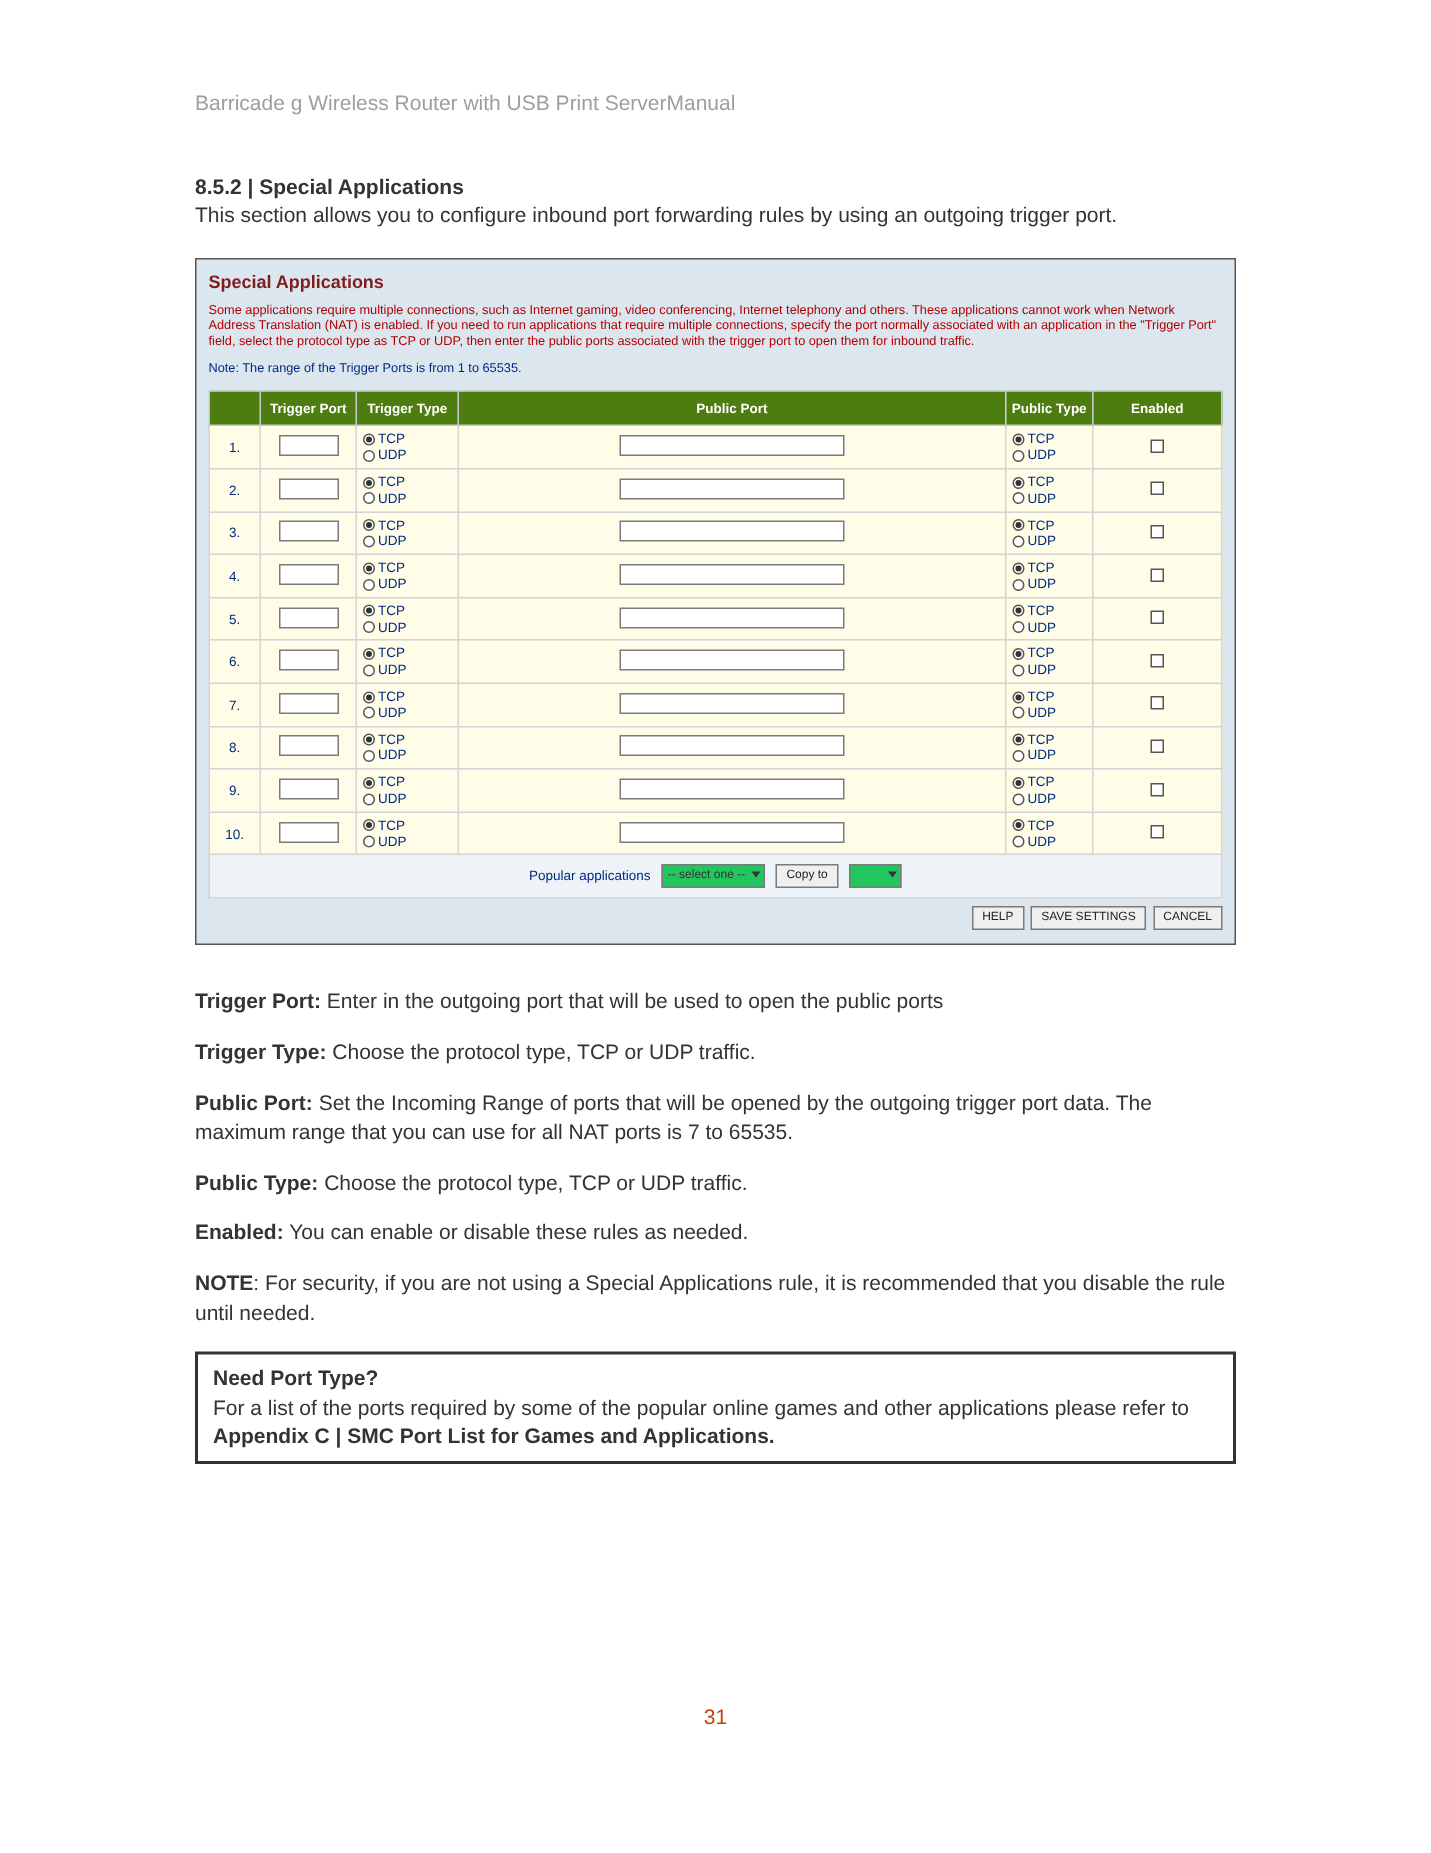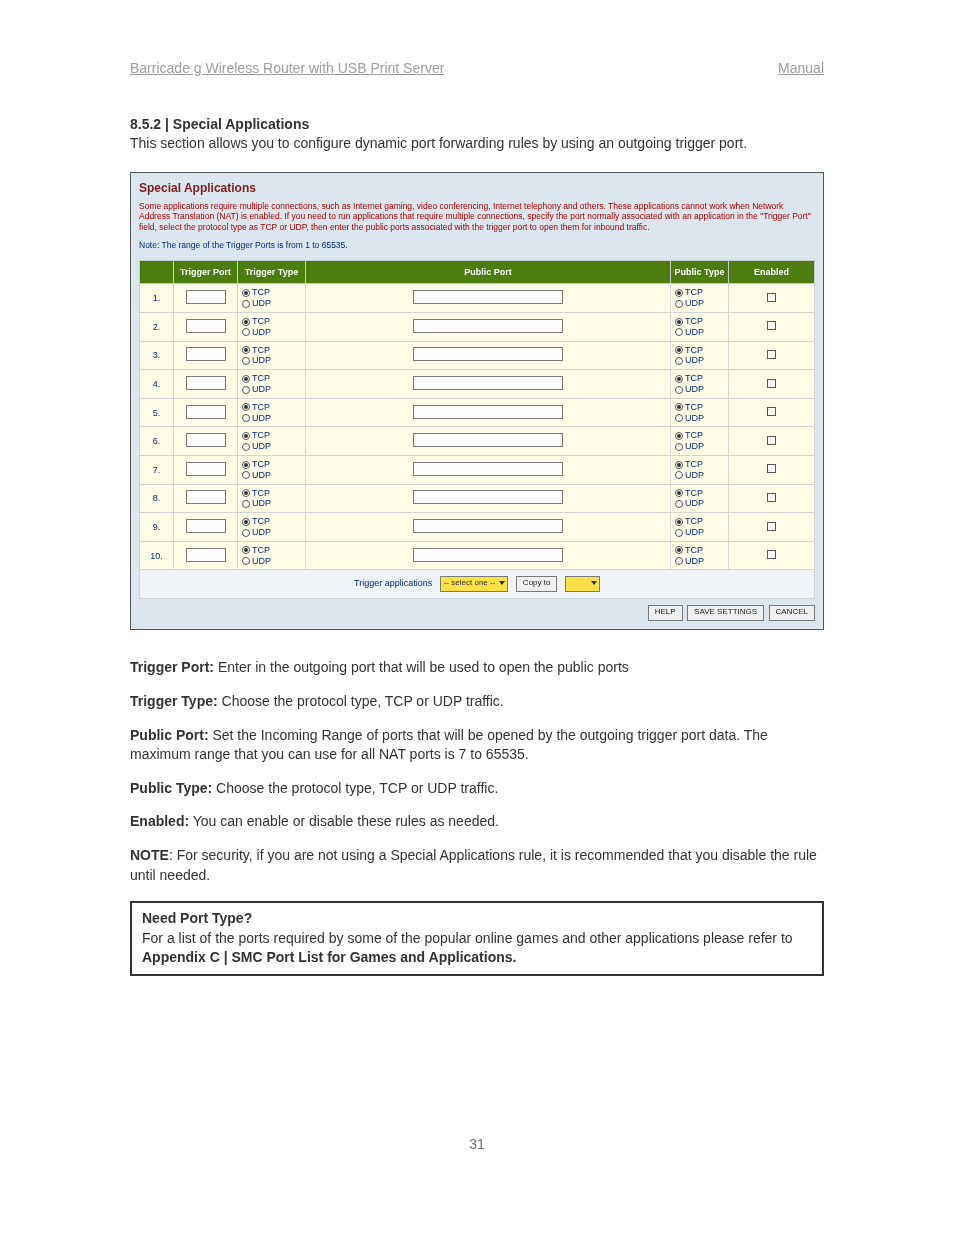--- a/index.html
+++ b/index.html
@@ -11,25 +11,23 @@
   }
   .page {
     width: 954px;
     margin: 0 auto;
     padding: 60px 130px 40px 130px;
     box-sizing: border-box;
     position: relative;
   }
   .header-row {
     display: flex;
-    justify-content: space-between;
     color: #9e9e9e;
     font-size: 14px;
     margin-bottom: 40px;
-    text-decoration: underline;
   }
   .section-heading {
     font-size: 14px;
     font-weight: bold;
     color: #333;
     margin-bottom: 2px;
   }
   .section-intro {
     font-size: 14px;
     color: #333;
@@ -137,21 +135,21 @@
   .center { text-align:center; }
   .footer-cell {
     background: #eef3f8 !important;
     padding: 6px 4px !important;
     text-align:center;
     color:#002a80;
   }
   .mini-select {
     display:inline-block;
     border:1px solid #7a7a7a;
-    background:#fde047;
+    background:#22c55e;
     font-size:8px;
     padding:0 12px 0 3px;
     height:14px;
     line-height:12px;
     position:relative;
     vertical-align:middle;
     color:#333;
   }
   .mini-select::after{
     content:"";
@@ -185,37 +183,37 @@
   .box {
     border: 2px solid #333;
     padding: 6px 10px;
     font-size: 14px;
     line-height: 1.4;
     margin-top: 16px;
   }
   .pagenum {
     text-align:center;
     font-size:14px;
-    color:#737373;
+    color:#c2410c;
     margin-top: 160px;
   }
   .proto-label{ white-space:nowrap; }
 </style>
 </head>
 <body>
 
 <div class="page">
 
   <div class="header-row">
     <span>Barricade g Wireless Router with USB Print Server</span>
     <span>Manual</span>
   </div>
 
   <div class="section-heading">8.5.2 | Special Applications</div>
-  <div class="section-intro">This section allows you to configure dynamic port forwarding rules by using an outgoing trigger port.</div>
+  <div class="section-intro">This section allows you to configure inbound port forwarding rules by using an outgoing trigger port.</div>
 
   <div class="screenshot">
     <div class="screenshot-title">Special Applications</div>
     <div class="screenshot-desc">Some applications require multiple connections, such as Internet gaming, video conferencing, Internet telephony and others. These applications cannot work when Network Address Translation (NAT) is enabled. If you need to run applications that require multiple connections, specify the port normally associated with an application in the "Trigger Port" field, select the protocol type as TCP or UDP, then enter the public ports associated with the trigger port to open them for inbound traffic.</div>
     <div class="screenshot-note">Note: The range of the Trigger Ports is from 1 to 65535.</div>
 
     <table class="app-table">
       <colgroup>
         <col class="col-num">
           <col class="col-tport">
@@ -352,21 +350,21 @@
             <td class="center"><span class="pub-input"></span></td>
             <td>
               <div class="radio-stack"><span class="proto-label"><span class="radio-dot"></span>TCP</span><br><span class="proto-label"><span class="radio-open"></span>UDP</span></div>
             </td>
             <td class="center"><span class="chk"></span></td>
           </tr>
         </tbody>
       <tbody>
         <tr>
           <td class="footer-cell" colspan="6">
-            <span>Trigger applications</span>
+            <span>Popular applications</span>
             &nbsp;
             <span class="mini-select">-- select one --</span>
             &nbsp;
             <span class="mini-btn">Copy to</span>
             &nbsp;
             <span class="mini-select" style="min-width:18px;">&nbsp;</span>
           </td>
         </tr>
       </tbody>
     </table>

